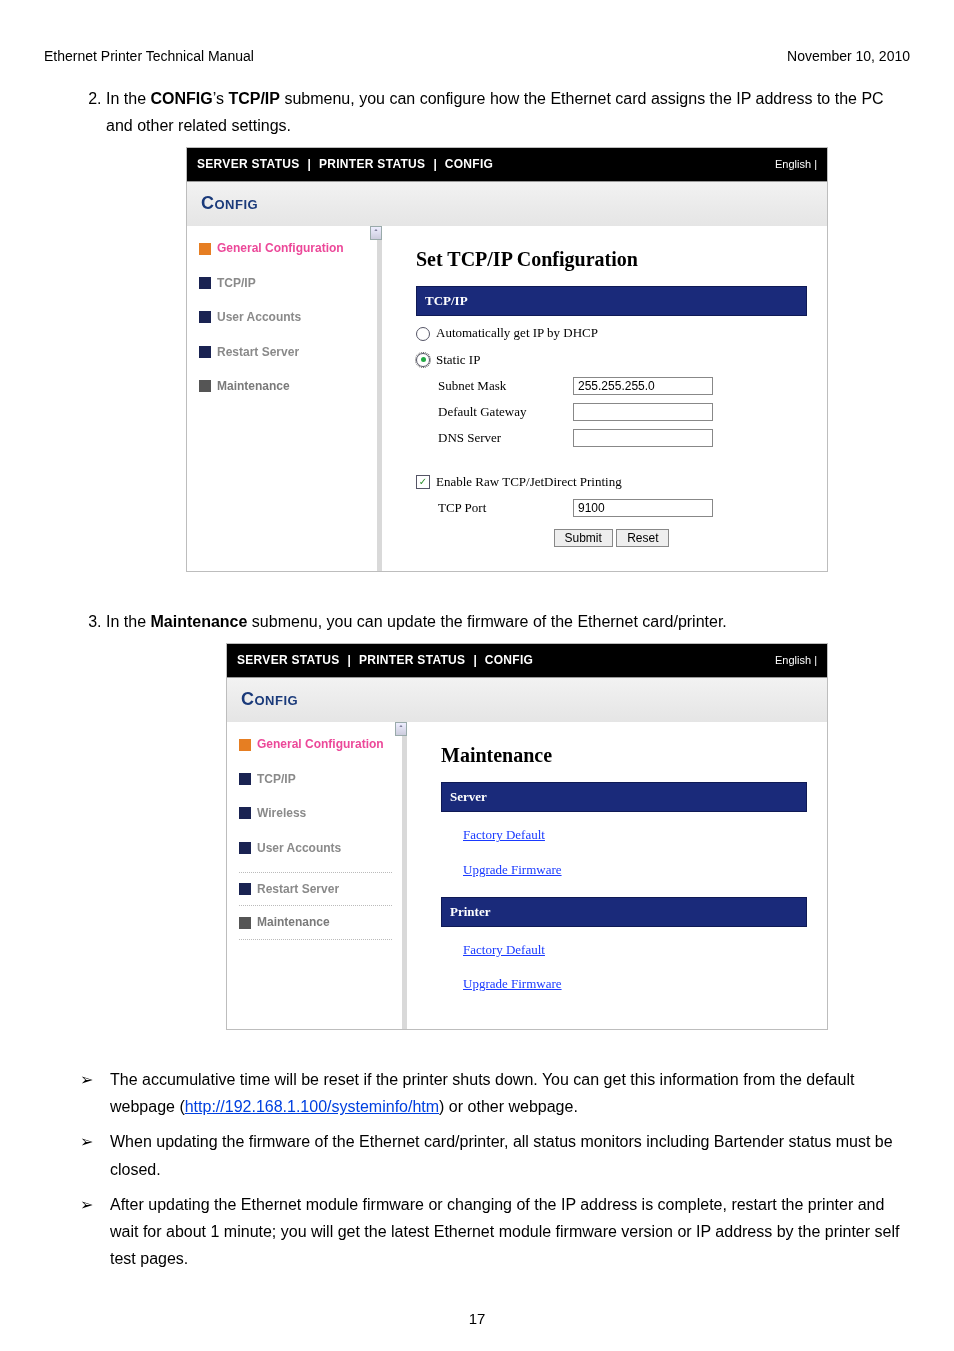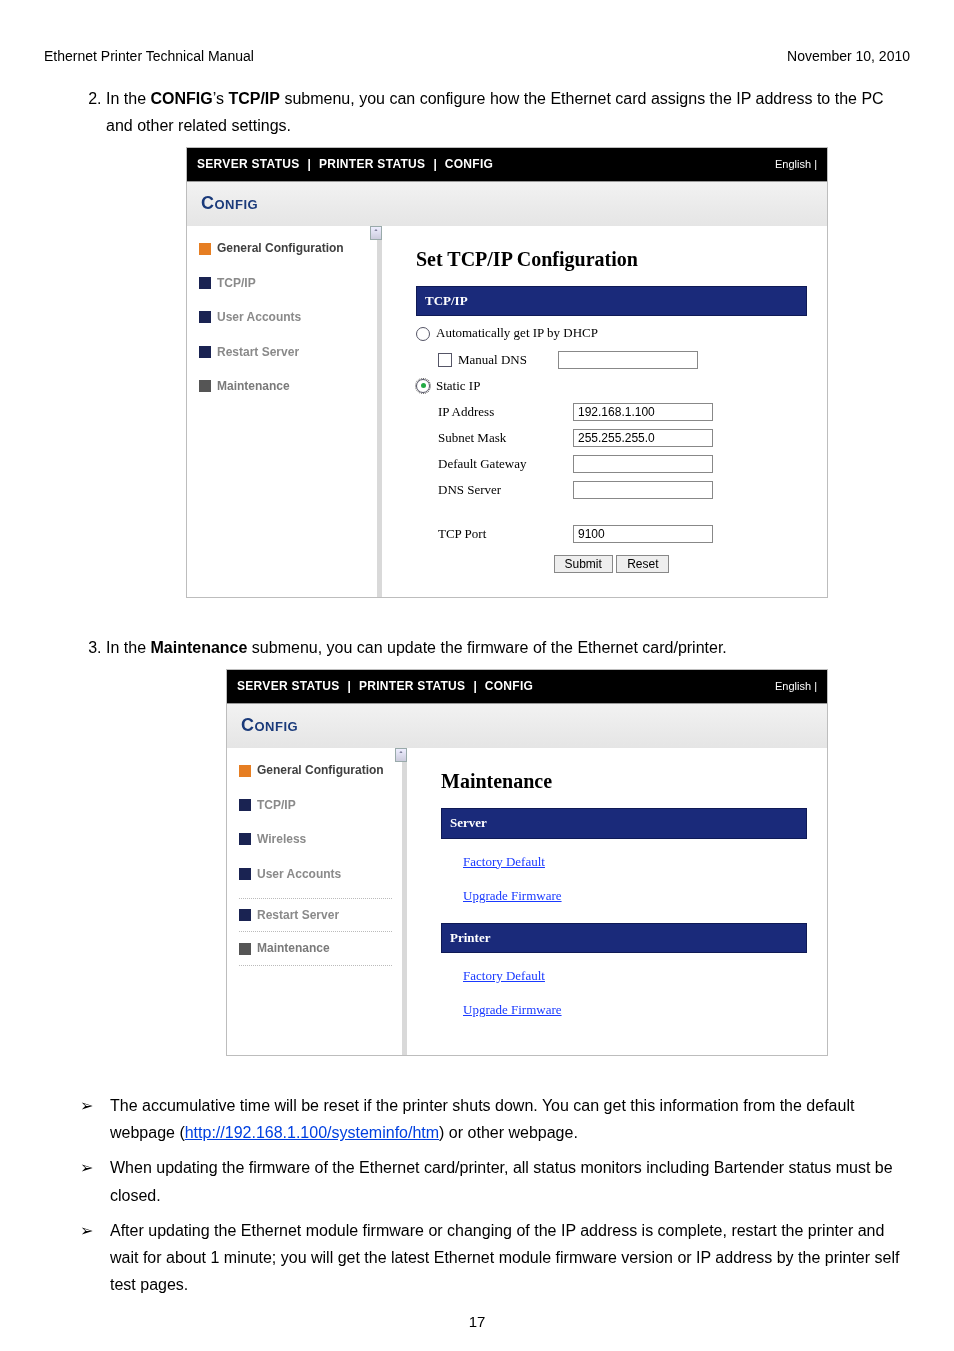--- a/index.html
+++ b/index.html
@@ -15,21 +15,21 @@
   .topbar .lang { margin-left:auto; font-weight:normal; font-size:11px; }
   .heading-bar { background: linear-gradient(#f2f2f2,#e5e5e5); color:#1a3a7a; font-size:18px; font-weight:bold; padding:6px 16px 8px 14px; border-top:1px solid #999; font-variant: small-caps; letter-spacing:0.5px; }
   .body-area { display:flex; background:#fff; }
   .sidebar { width: 195px; border-right: 5px solid #d9d9d9; padding: 12px 10px 20px 12px; background:#fff; position:relative; box-sizing:border-box; }
   .sidebar-scroll-top { position:absolute; top:0; right:-5px; width:12px; height:14px; background:linear-gradient(#eef,#ccd); border:1px solid #9aa; box-sizing:border-box; font-size:9px; text-align:center; line-height:12px; color:#446; }
   .side-item { display:flex; align-items:center; margin-bottom:14px; font-size:12px; font-weight:bold; }
   .sq { width:12px; height:12px; margin-right:6px; }
   .sq.orange { background:#e67e22; }
   .sq.navy { background:#1a2352; }
   .sq.dark { background:#555; }
-  .side-link { color:#404040; }
+  .side-link { color:#ec4899; }
   .side-dim { color:#8a8a8a; }
   .side-dim2 { color:#7a7a7a; }
   .side-selwrap { border-top:1px dotted #bbb; border-bottom:1px dotted #bbb; }
   .content { flex:1; padding: 16px 20px 22px 34px; font-family: Georgia, 'Times New Roman', serif; font-size:13px; }
   .sec-title { font-weight:bold; font-size:20px; margin-bottom:10px; }
   .banner { background:#1a2a7a; color:#fff; font-weight:bold; padding:3px 8px; font-size:13px; border:1px solid #0f1a55; margin-bottom:6px; }
   .form-row { display:flex; align-items:center; margin:4px 0; }
   .form-row .lbl { width:135px; }
   .radio { width:12px; height:12px; border:1px solid #556; border-radius:50%; margin-right:6px; display:inline-flex; align-items:center; justify-content:center; background:#fff; }
   .radio .dot { width:5px; height:5px; border-radius:50%; background:#2a4; }
@@ -96,49 +96,44 @@
               </div>
           </div>
           <div class="content">
             <div class="sec-title">Set TCP/IP Configuration</div>
             <div class="banner">TCP/IP</div>
 
             <div class="form-row">
               <span class="radio"></span>
               <span>Automatically get IP by DHCP</span>
             </div>
-            <div class="form-row indent1">
-              <span class="checkbox"></span>
-              <span class="lbl" style="width:100px;">Manual DNS</span>
-              <input class="textin" type="text" value="" style="">
-            </div>
             <div class="form-row">
               <span class="radio dotted">
                   <span class="dot"></span>
                 </span>
               <span>Static IP</span>
             </div>
             <div class="form-row indent1">
-              <span class="lbl">IP Address</span>
-              <input class="textin" type="text" value="192.168.1.100" style="">
-            </div>
-            <div class="form-row indent1">
               <span class="lbl">Subnet Mask</span>
               <input class="textin" type="text" value="255.255.255.0" style="">
             </div>
             <div class="form-row indent1">
               <span class="lbl">Default Gateway</span>
               <input class="textin" type="text" value="" style="">
             </div>
             <div class="form-row indent1">
               <span class="lbl">DNS Server</span>
               <input class="textin" type="text" value="" style="">
             </div>
 
             <div style="height:14px;"></div>
+            <div class="form-row">
+              <span class="checkbox checked"></span>
+              <span>Enable Raw TCP/JetDirect Printing</span>
+            </div>
             <div class="form-row indent1">
               <span class="lbl">TCP Port</span>
               <input class="textin" type="text" value="9100" style="">
             </div>
 
             <div class="btnrow">
               <button class="btn-classic">Submit</button>
               <button class="btn-classic">Reset</button>
             </div>
           </div>

